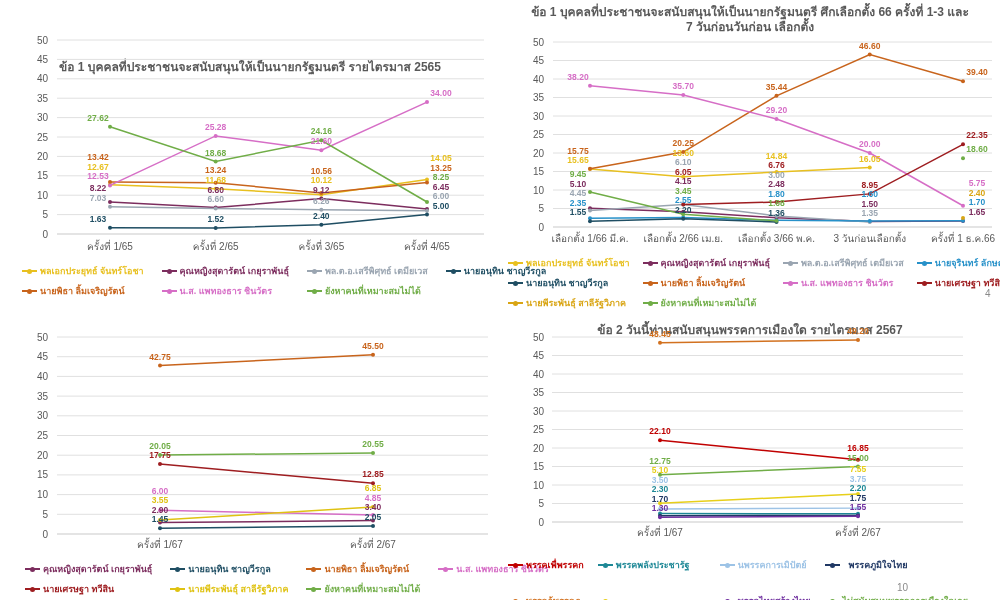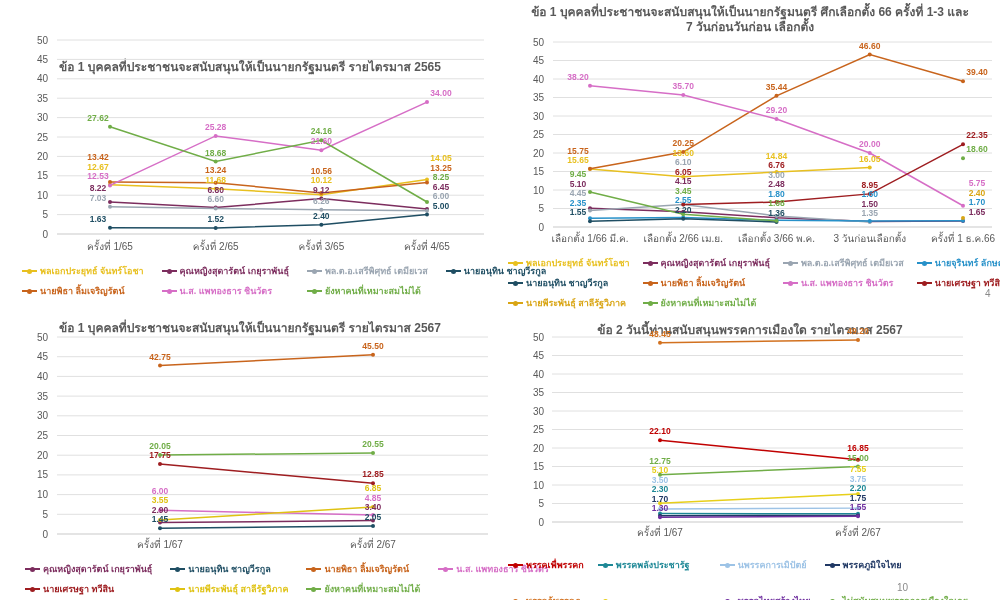--- a/index.html
+++ b/index.html
@@ -345,21 +345,20 @@
       <span class="lg">
         <span class="lg-line" style="background: rgb(112, 173, 71);">
           <span class="lg-dot"></span>
         </span>
         <span style="color: rgb(112, 173, 71);">ยังหาคนที่เหมาะสมไม่ได้</span>
       </span>
     </div>
 </section>
 
 <section class="chart-section" id="c2" style="left: 0px; top: 318px; width: 500px; height: 282px;">
-  <div class="chart-title" style="top: 3px; width: 100%;">ข้อ 1 บุคคลที่ประชาชนจะสนับสนุนให้เป็นนายกรัฐมนตรี รายไตรมาส 2567</div>
   <svg class="plot" width="500" height="236">
       <line x1="57" x2="488" y1="216" y2="216" stroke="#c9c9c9" stroke-width="1"></line>
       <text x="48" y="219.5" text-anchor="end" class="y-tick">0</text>
       <line x1="57" x2="488" y1="196.3" y2="196.3" stroke="#e0e0e0" stroke-width="1"></line>
       <text x="48" y="199.8" text-anchor="end" class="y-tick">5</text>
       <line x1="57" x2="488" y1="176.6" y2="176.6" stroke="#e0e0e0" stroke-width="1"></line>
       <text x="48" y="180.1" text-anchor="end" class="y-tick">10</text>
       <line x1="57" x2="488" y1="156.9" y2="156.9" stroke="#e0e0e0" stroke-width="1"></line>
       <text x="48" y="160.4" text-anchor="end" class="y-tick">15</text>
       <line x1="57" x2="488" y1="137.2" y2="137.2" stroke="#e0e0e0" stroke-width="1"></line>
@@ -544,21 +543,21 @@
       <span class="lg">
         <span class="lg-line" style="background: rgb(157, 195, 230);">
           <span class="lg-dot"></span>
         </span>
         <span style="color: rgb(157, 195, 230);">นพรรคการเมิปัตย์</span>
       </span>
       <span class="lg">
         <span class="lg-line" style="background: rgb(32, 56, 100);">
           <span class="lg-dot"></span>
         </span>
-        <span style="color: rgb(32, 56, 100);">พรรคภูมิใจไทย</span>
+        <span style="color: rgb(32, 56, 100); margin-left: 6px;">พรรคภูมิใจไทย</span>
       </span>
       <span class="lg">
         <span class="lg-line" style="background: rgb(210, 113, 31);">
           <span class="lg-dot"></span>
         </span>
         <span style="color: rgb(210, 113, 31);">พรรคก้พรรคภ</span>
       </span>
       <span class="lg">
         <span class="lg-line" style="background: rgb(231, 207, 26);">
           <span class="lg-dot"></span>

